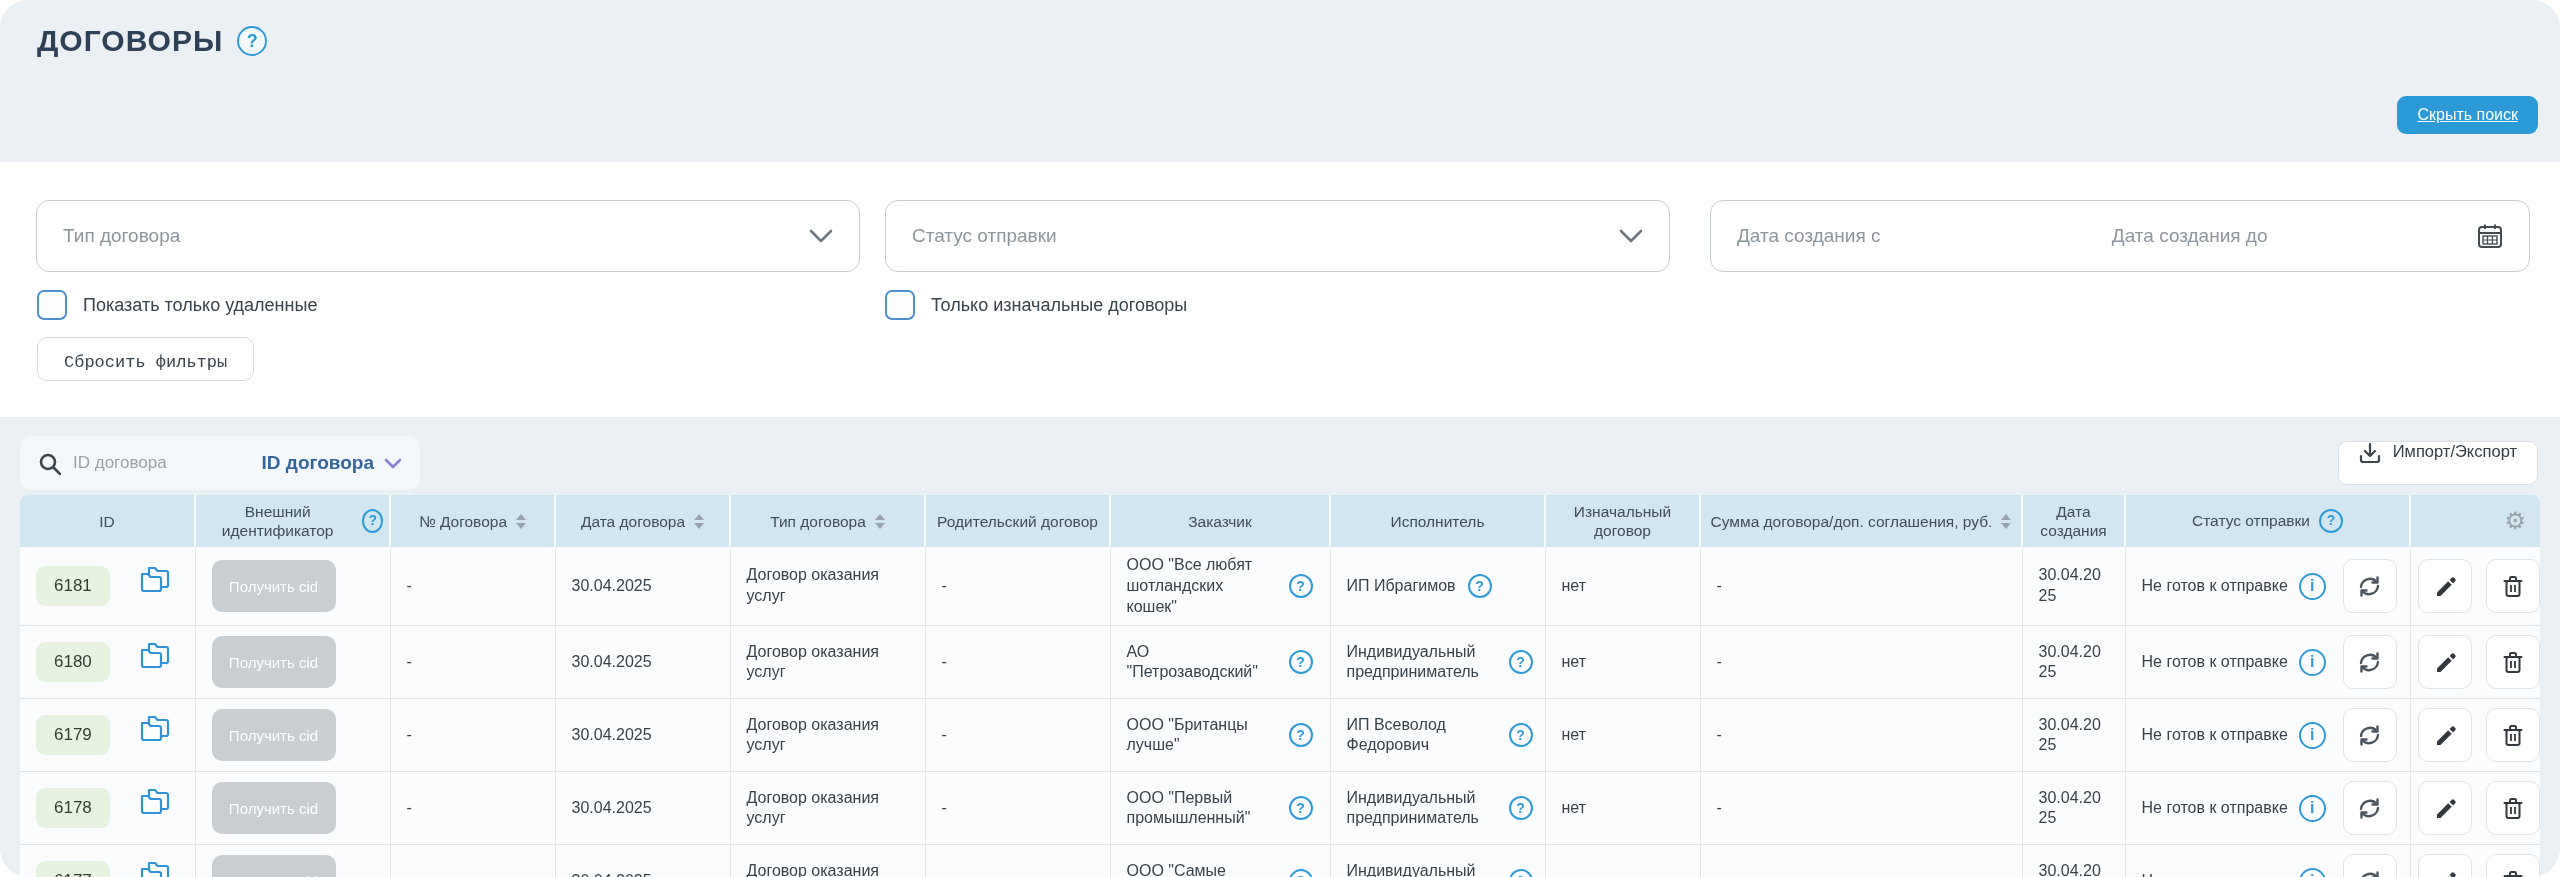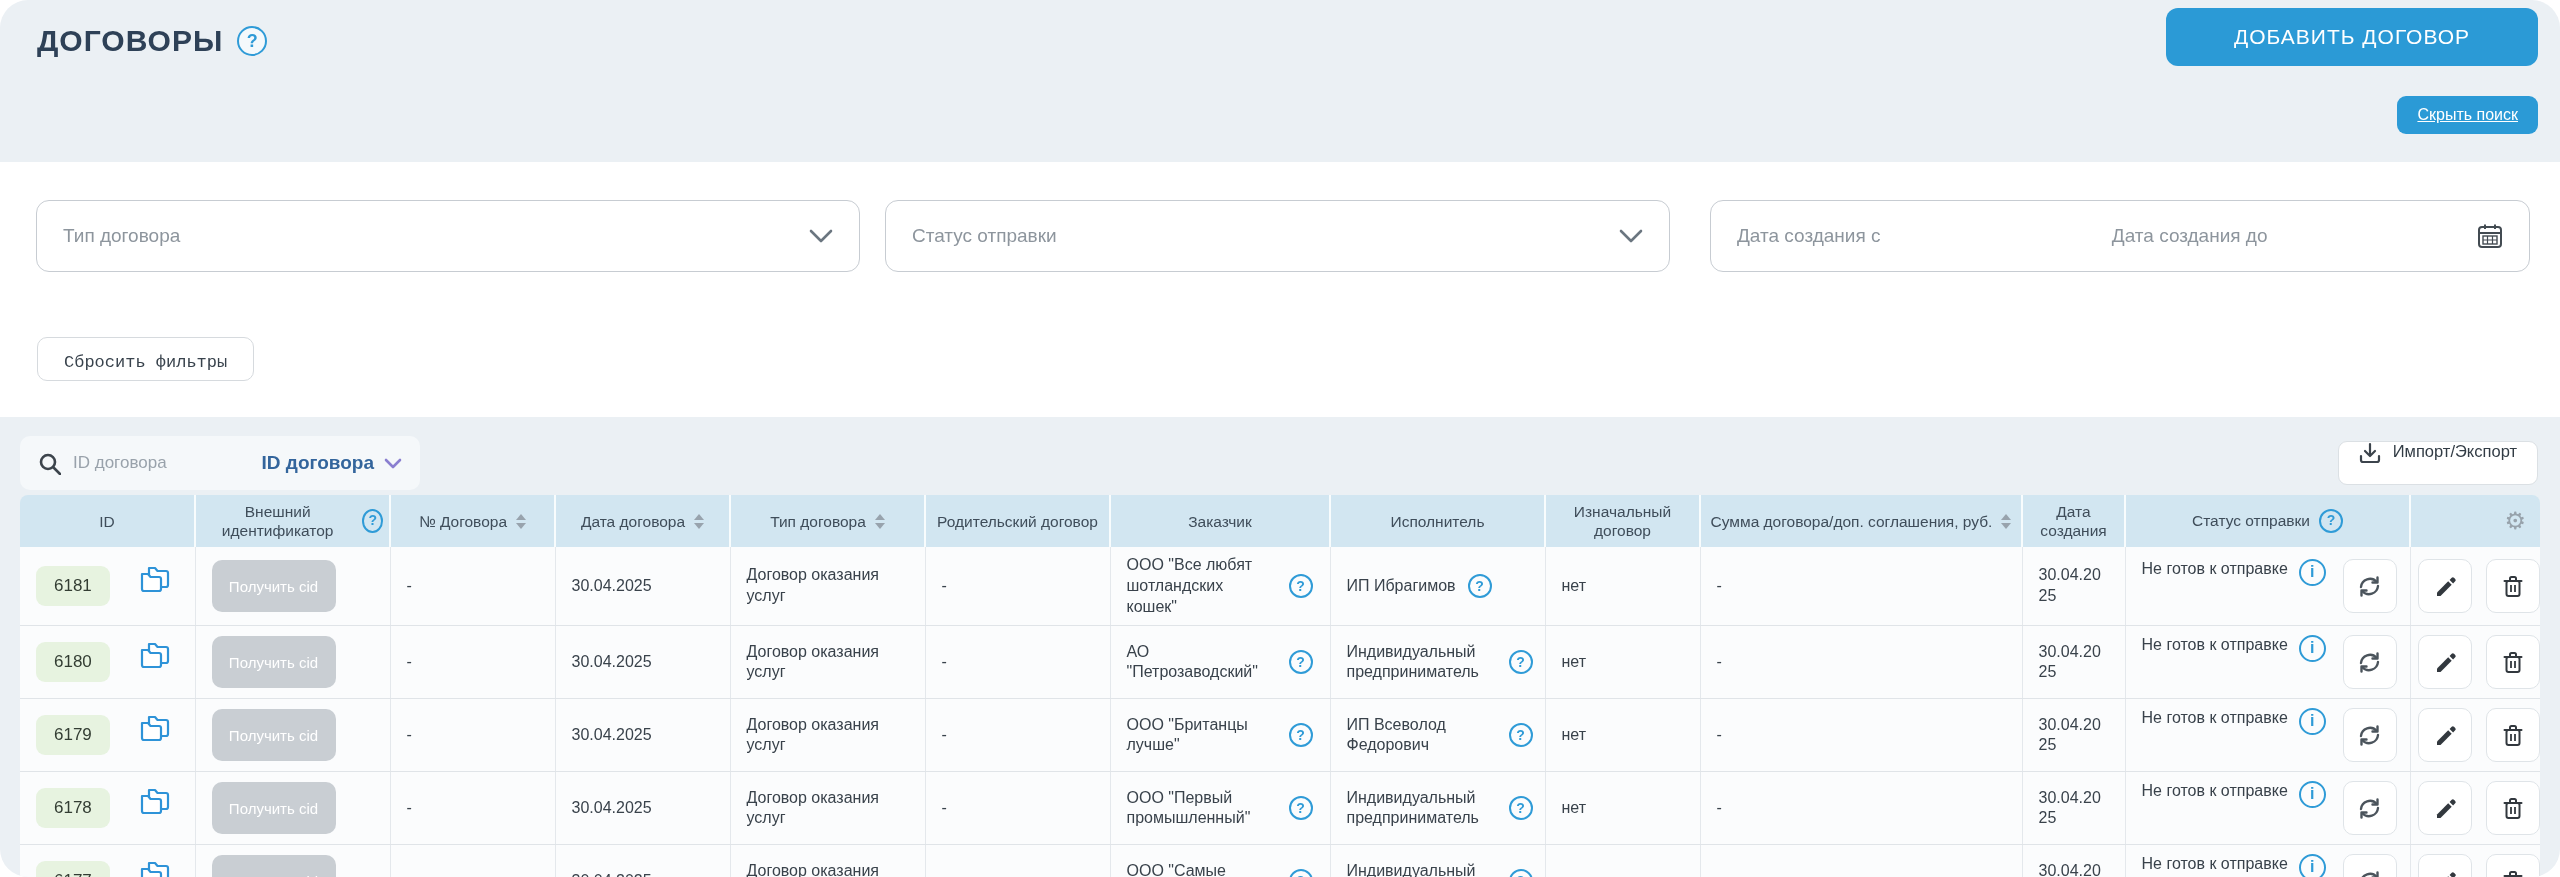--- a/index.html
+++ b/index.html
@@ -73,21 +73,21 @@
   .gear { color:#97a2ab; font-size:24px; float:right; padding-right:8px; cursor:pointer; }
 
   .id-cell { display:flex; gap:28px; }
   .pill { background:#e7f3e0; color:#333d33; border-radius:9px; padding:9px 18px; font-size:17px; }
   .icon-btn { cursor:pointer; display:inline-flex; }
   .btn-cid { width:124px; height:52px; background:#c9ced3; color:#fff; border:none; border-radius:10px;
            font-size:15px; cursor:default; font-family:"Liberation Sans", sans-serif; }
   .wrap-narrow { display:inline-block; max-width:150px; vertical-align:middle; }
   .cell-flex { display:flex; align-items:center; gap:12px; }
   .created { display:block; width:70px; word-break:break-all; }
-  .status-cell { display:flex; align-items:flex-start; gap:11px; }
+  .status-cell { display:flex; align-items:center; gap:11px; }
   .imark { display:inline-flex; align-items:center; justify-content:center; flex:none;
            border:2.5px solid #2f9bd7; color:#2f9bd7; border-radius:50%;
            width:27px; height:27px; font-size:16px; font-weight:700; font-style:normal; cursor:pointer; }
   .sq-btn { width:54px; height:54px; background:#fff; border:1.5px solid #dfe4e8; border-radius:10px;
            display:inline-flex; align-items:center; justify-content:center; cursor:pointer; flex:none; }
   .status-cell .sq-btn { margin-left:6px; }
   .actions-cell { display:flex; align-items:center; justify-content:center; gap:14px; }
 </style>
 </head>
 <body>
@@ -143,21 +143,20 @@
   </defs>
 </svg>
 
 <div class="app">
 
   <div class="page-header">
     <div class="page-title-wrap">
       <span class="page-title">ДОГОВОРЫ</span>
       <span class="qmark">?</span>
     </div>
-    <button class="btn-primary">ДОБАВИТЬ ДОГОВОР</button>
     <button class="btn-hide-search">Скрыть поиск</button>
   </div>
 
   <div class="filter-panel">
     <div class="select-field field-type">
       <span class="placeholder">Тип договора</span>
       <svg class="chev" width="24" height="14">
           <use href="#i-chev"></use>
         </svg>
     </div>
@@ -167,20 +166,30 @@
           <use href="#i-chev"></use>
         </svg>
     </div>
     <div class="select-field field-dates">
       <span class="placeholder">Дата создания с</span>
       <span class="placeholder ph-to">Дата создания до</span>
       <svg class="cal" width="26" height="26">
           <use href="#i-cal"></use>
         </svg>
     </div>
+    <div class="checkbox-row">
+      <label class="checkbox-item cb1">
+        <span class="checkbox-box"></span>
+        <span class="checkbox-label">Показать только удаленные</span>
+      </label>
+      <label class="checkbox-item cb2">
+        <span class="checkbox-box"></span>
+        <span class="checkbox-label">Только изначальные договоры</span>
+      </label>
+    </div>
     <button class="btn-reset">Сбросить фильтры</button>
   </div>
 
   <div class="search-panel">
     <svg width="23" height="23">
         <use href="#i-search"></use>
       </svg>
     <span class="ph">ID договора</span>
     <span class="field-selector">
       <span class="val">ID договора</span>

